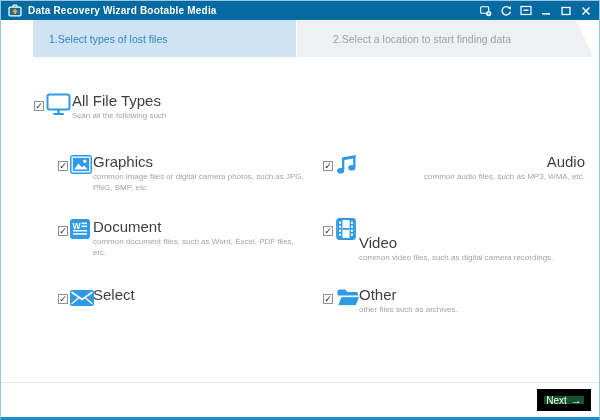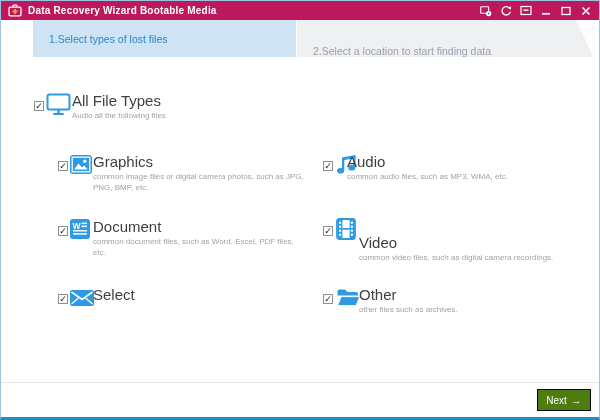--- a/index.html
+++ b/index.html
@@ -4,41 +4,41 @@
 <style>
   * { margin:0; padding:0; box-sizing:border-box; }
   html,body { width:600px; height:420px; font-family:"Liberation Sans","DejaVu Sans",sans-serif; }
   .window {
     position:relative; width:600px; height:420px; background:#ffffff;
     border:1px solid #9cc3e0; border-bottom:3px solid #1990cd; overflow:hidden;
   }
   
   .titlebar {
     position:absolute; top:0; left:0; right:0; height:19px;
-    background:#be185d; display:flex; align-items:center;
+    background:#0369a1; display:flex; align-items:center;
   }
   .app-icon { margin-left:7px; display:flex; align-items:center; }
   .app-title { color:#ffffff; font-size:10px; font-weight:bold; margin-left:6px; letter-spacing:.2px; }
   .win-controls { position:absolute; right:7px; top:0; height:19px; display:flex; align-items:center; gap:8px; }
   .wc { display:flex; align-items:center; justify-content:center; width:12px; height:12px; cursor:default; }
   
   .tabs { position:absolute; top:19px; left:0; right:0; height:37px; background:#ffffff; }
   .tab1 {
     position:absolute; left:0; top:0; width:263px; height:37px; background:#cee4f4;
     display:flex; align-items:center; padding-left:16px;
     color:#2f86c5; font-size:10.5px;margin-left:32px;
   }
   .tab1-arrow {
     position:absolute; left:263px; top:0; width:0; height:0;
     border-top:18.5px solid transparent; border-bottom:18.5px solid transparent;
     border-left:26px solid #cee4f4;
   }
   .tab2 {
     position:absolute; left:296px; top:0; right:0; height:37px; background:#eef0f1;
-    display:flex; align-items:flex-end; padding-left:16px;
+    display:flex; align-items:center; padding-left:36px;
     color:#9aa1a9; font-size:10.5px; overflow:hidden;
   }
   .tab2-cut { position:absolute; right:-16px; top:-2px; width:30px; height:42px; background:#ffffff; transform:skewX(25deg); }
   
   .content { position:absolute; top:56px; left:0; right:0; bottom:35px; background:#ffffff; }
   .cb {
     position:absolute; width:10px; height:10px; background:#fdfdfd;
     border:1px solid #909090; font-size:9px; line-height:8px; color:#222;
     text-align:center; cursor:pointer;
   }
@@ -47,21 +47,21 @@
   .item-desc { font-size:8px; color:#a3a3a3; line-height:10.5px; margin-top:2px; }
   .ft-item { position:absolute; }
   .ft-text { position:absolute; top:0; }
   
   .footer {
     position:absolute; left:0; right:0; bottom:0; height:35px;
     background:#ffffff; border-top:1px solid #e6e6e6;
   }
   .next-btn {
     position:absolute; right:8px; top:6px; width:54px; height:22px;
-    background:#4d7c0f; border:1px solid #000000; color:#ffffff;
+    background:#14532d; border:7px solid #000000; color:#ffffff;
     font-size:10px; display:flex; align-items:center; justify-content:center; gap:4px;
     cursor:pointer; font-family:inherit;
   }
   .next-arrow { font-weight:bold; font-size:11px; }
 </style>
 </head>
 <body>
 
 <div class="window">
 
@@ -129,21 +129,21 @@
     <div class="cb checked" style="left:33px; top:44px;"></div>
     <span style="position:absolute; left:45px; top:36px;">
       <svg width="25" height="23" viewBox="0 0 25 23">
         <rect x="1.5" y="1.5" width="22" height="15" rx="2" fill="none" stroke="#2d9ae3" stroke-width="2"></rect>
         <rect x="11.3" y="16.5" width="2.4" height="3.5" fill="#2d9ae3"></rect>
         <rect x="7" y="20" width="11" height="2" rx="1" fill="#2d9ae3"></rect>
       </svg>
     </span>
     <div style="position:absolute; left:71px; top:35px;">
       <div class="item-title">All File Types</div>
-      <div class="item-desc">Audio all the following files</div>
+      <div class="item-desc">Scan all the following such</div>
     </div>
 
     <div class="ft-item" style="left:57px; top:96px; width:250px;">
       <div class="cb checked" style="left:0; top:8px;"></div>
       <span style="position:absolute; left:12px; top:2px;">
         <svg width="22" height="19" viewBox="0 0 22 19">
           <rect width="22" height="19" rx="3" fill="#2d9ae3"></rect>
           <rect x="2.2" y="2.2" width="17.6" height="14.6" fill="none" stroke="#ffffff" stroke-width="1.3"></rect>
           <circle cx="14.8" cy="6.3" r="1.7" fill="#ffffff"></circle>
           <path d="M4 14.5 L8.5 8.5 L12 12.5 L14 10.5 L17.8 14.5 Z" fill="#ffffff"></path>
@@ -159,21 +159,21 @@
       <div class="cb checked" style="left:0; top:8px;"></div>
       <span style="position:absolute; left:13px; top:0;">
         <svg width="21" height="22" viewBox="0 0 21 22">
           <path d="M6 4.5 L19.5 2 L19.5 5 L6 7.5 Z" fill="#2d9ae3"></path>
           <rect x="6" y="5" width="2.3" height="12.5" fill="#2d9ae3"></rect>
           <rect x="17.2" y="3" width="2.3" height="11.5" fill="#2d9ae3"></rect>
           <ellipse cx="4.6" cy="17.8" rx="3.6" ry="2.8" fill="#2d9ae3"></ellipse>
           <ellipse cx="15.8" cy="14.8" rx="3.6" ry="2.8" fill="#2d9ae3"></ellipse>
         </svg>
       </span>
-      <div class="ft-text" style="left:24px; width:218px;">
+      <div class="ft-text" style="left:44px; width:218px;text-align:right;">
         <div class="item-title">Audio</div>
         <div class="item-desc">common audio files, such as MP3, WMA, etc.</div>
       </div>
     </div>
 
     <div class="ft-item" style="left:57px; top:161px; width:250px;">
       <div class="cb checked" style="left:0; top:8px;"></div>
       <span style="position:absolute; left:12px; top:1px;">
         <svg width="20" height="20" viewBox="0 0 20 20">
           <rect width="20" height="20" rx="3" fill="#2d9ae3"></rect>

